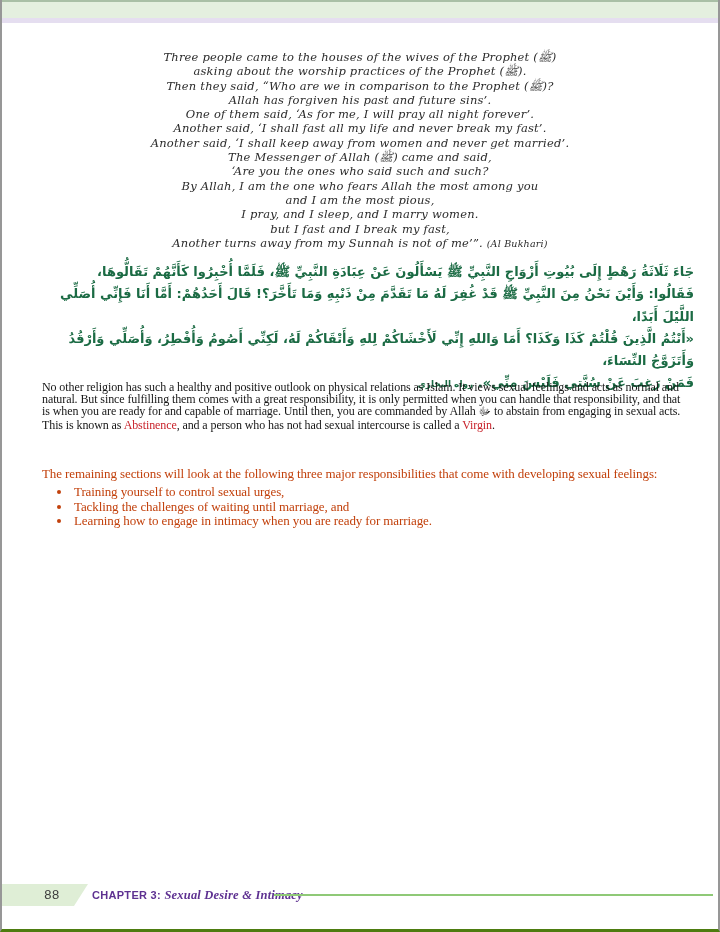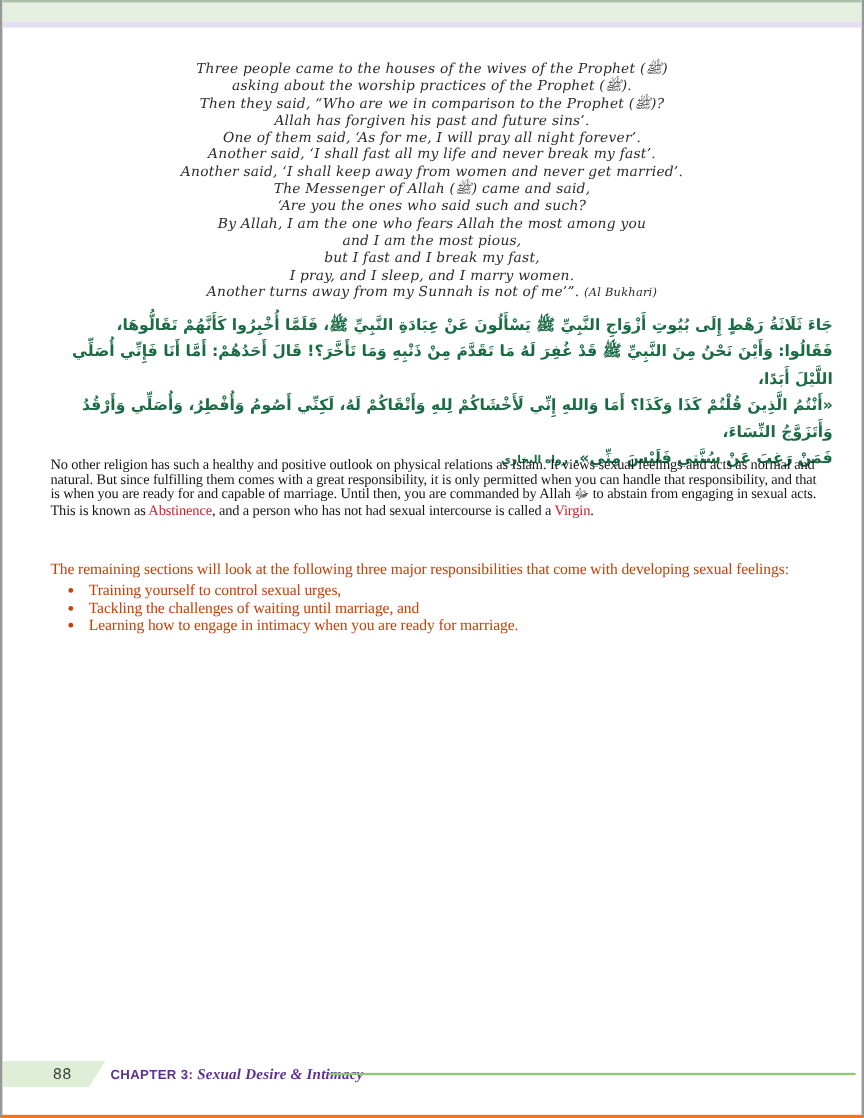--- a/index.html
+++ b/index.html
@@ -4,21 +4,21 @@
 <style>
   * { box-sizing: border-box; }
   html, body { margin: 0; padding: 0; background: #ffffff; }
   .page {
     position: relative;
     width: 720px;
     height: 932px;
     background: #ffffff;
     border-left: 2px solid #979797;
     border-right: 2px solid #979797;
-    border-bottom: 3px solid #f97316;
+    border-bottom: 3px solid #4d7c0f;
     overflow: hidden;
     font-family: "Liberation Serif", serif;
   }
   
   .band-green {
     position: absolute; top: 0; left: 0; right: 0; height: 18px;
     background: #e4efdf; border-top: 2px solid #a9bfa6;
   }
   .band-purple {
     position: absolute; top: 18px; left: 0; right: 0; height: 5px;
@@ -103,22 +103,22 @@
     <div>asking about the worship practices of the Prophet (ﷺ).</div>
     <div>Then they said, “Who are we in comparison to the Prophet (ﷺ)?</div>
     <div>Allah has forgiven his past and future sins’.</div>
     <div>One of them said, ‘As for me, I will pray all night forever’.</div>
     <div>Another said, ‘I shall fast all my life and never break my fast’.</div>
     <div>Another said, ‘I shall keep away from women and never get married’.</div>
     <div>The Messenger of Allah (ﷺ) came and said,</div>
     <div>‘Are you the ones who said such and such?</div>
     <div>By Allah, I am the one who fears Allah the most among you</div>
     <div>and I am the most pious,</div>
+    <div>I pray, and I sleep, and I marry women.</div>
     <div>but I fast and I break my fast,</div>
-    <div>I pray, and I sleep, and I marry women.</div>
     <div>
       <span>Another turns away from my Sunnah is not of me’”.</span>
       <span class="src">(Al Bukhari)</span>
     </div>
   </div>
 
   <div class="hadith-ar" dir="rtl">
     <div>جَاءَ ثَلَاثَةُ رَهْطٍ إِلَى بُيُوتِ أَزْوَاجِ النَّبِيِّ ﷺ يَسْأَلُونَ عَنْ عِبَادَةِ النَّبِيِّ ﷺ، فَلَمَّا أُخْبِرُوا كَأَنَّهُمْ تَقَالُّوهَا،</div>
     <div>فَقَالُوا: وَأَيْنَ نَحْنُ مِنَ النَّبِيِّ ﷺ قَدْ غُفِرَ لَهُ مَا تَقَدَّمَ مِنْ ذَنْبِهِ وَمَا تَأَخَّرَ؟! قَالَ أَحَدُهُمْ: أَمَّا أَنَا فَإِنِّي أُصَلِّي اللَّيْلَ أَبَدًا،</div>
     <div>«أَنْتُمُ الَّذِينَ قُلْتُمْ كَذَا وَكَذَا؟ أَمَا وَاللهِ إِنِّي لَأَخْشَاكُمْ لِلهِ وَأَتْقَاكُمْ لَهُ، لَكِنِّي أَصُومُ وَأُفْطِرُ، وَأُصَلِّي وَأَرْقُدُ وَأَتَزَوَّجُ النِّسَاءَ،</div>

